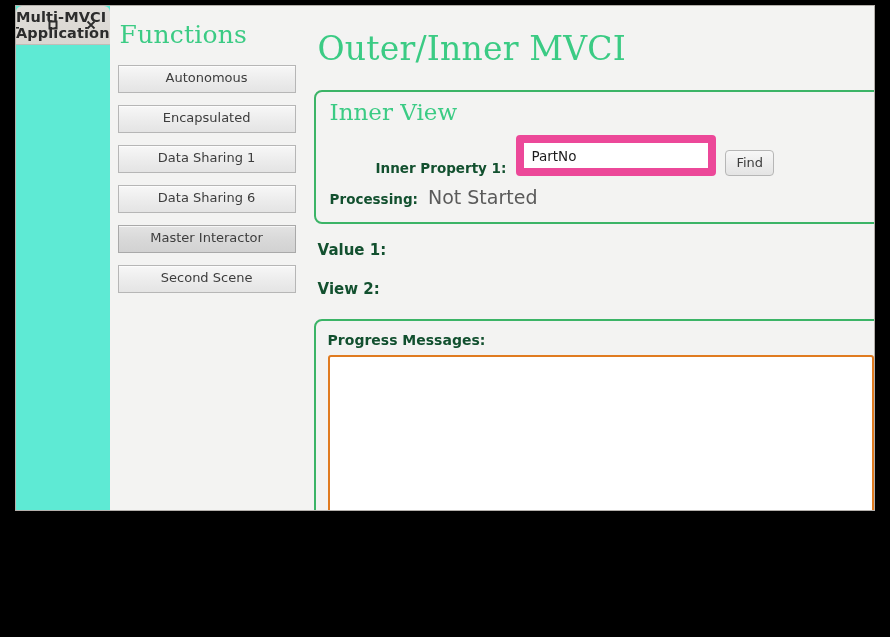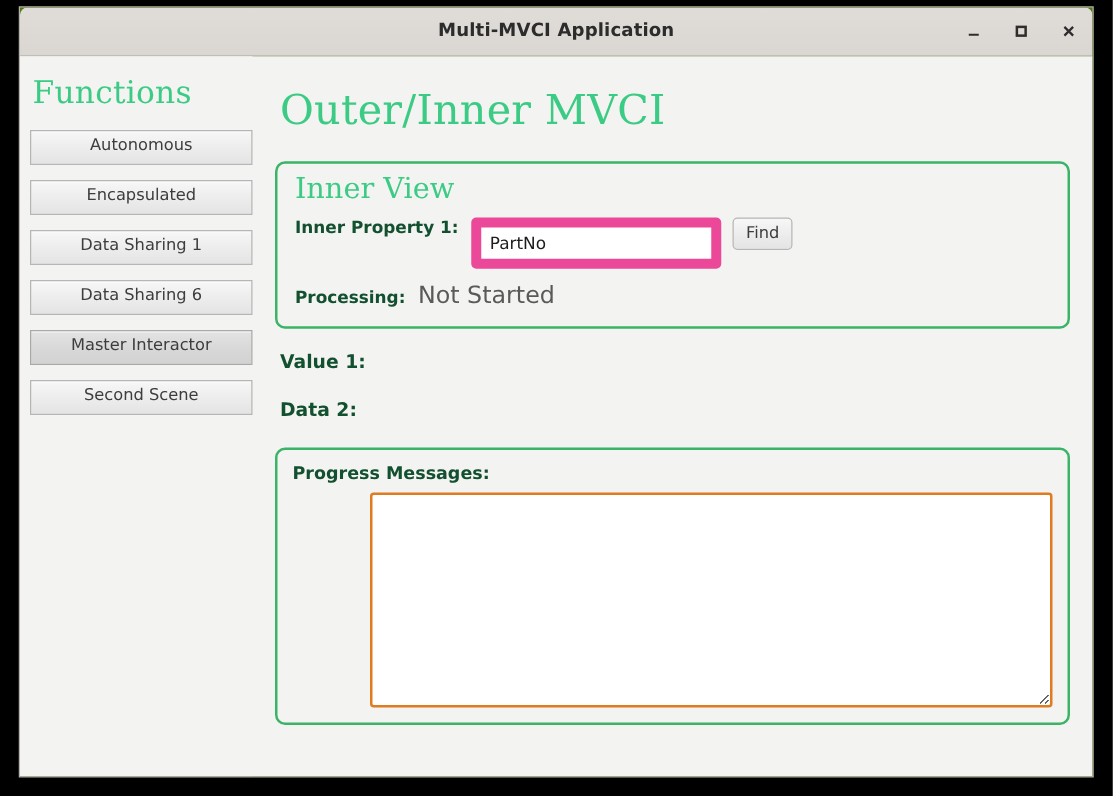--- a/index.html
+++ b/index.html
@@ -13,25 +13,25 @@
     overflow: hidden;
     font-family: "DejaVu Sans", sans-serif;
   }
 
   
   .window {
     position: absolute;
     left: 16px;
     top: 6px;
     width: 858px;
-    height: 615px;
-    background: #4d7c0f;
+    height: 504px;
+    background: #5eead4;
     box-shadow: 0 0 0 1px #b4b0ab;
     display: flex;
-    flex-direction: column;
+    flex-direction: row;
     overflow: hidden;
   }
 
   
   .titlebar {
     position: relative;
     height: 38px;
     min-height: 38px;
     background: linear-gradient(to bottom, #e0ddd9 0%, #dad7d2 100%);
     border-bottom: 1px solid #c1bdb7;
@@ -137,22 +137,23 @@
   .panel-title {
     color: #3bcb84;
     font-family: "DejaVu Serif", serif;
     font-size: 23px;
     font-weight: normal;
     margin: 2px 0 10px 0;
   }
 
   .form-row {
     display: flex;
-    align-items: flex-start;
+    align-items: flex-end;
     margin-bottom: 10px;
+    margin-left: 46px;
   }
   .field-label {
     font-family: "DejaVu Sans", sans-serif;
     font-size: 13.5px;
     font-weight: bold;
     color: #12502f;
     margin-right: 10px;
     white-space: nowrap;
   }
   .text-input {
@@ -280,21 +281,21 @@
           <button class="small-btn">Find</button>
         </div>
 
         <div class="status-row">
           <span class="field-label">Processing:</span>
           <span class="status-value">Not Started</span>
         </div>
       </div>
 
       <div class="value-line first">Value 1:</div>
-      <div class="value-line second">Data 2:</div>
+      <div class="value-line second">View 2:</div>
 
       <div class="panel progress-panel">
         <span class="progress-label">Progress Messages:</span>
         <div class="progress-box-wrap">
           <textarea class="progress-box" style=""></textarea>
         </div>
       </div>
 
     </div>
   </div>

